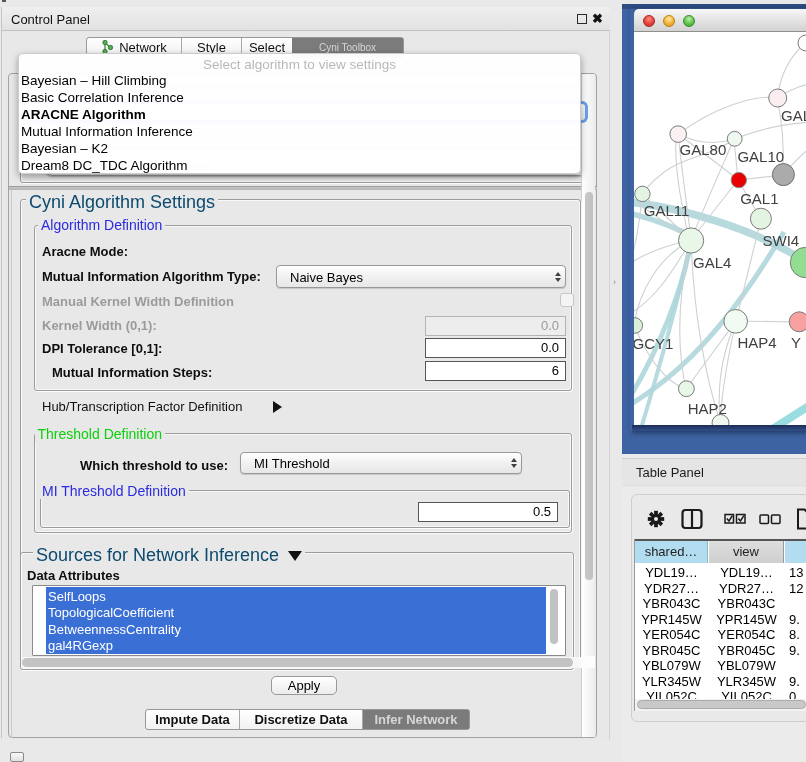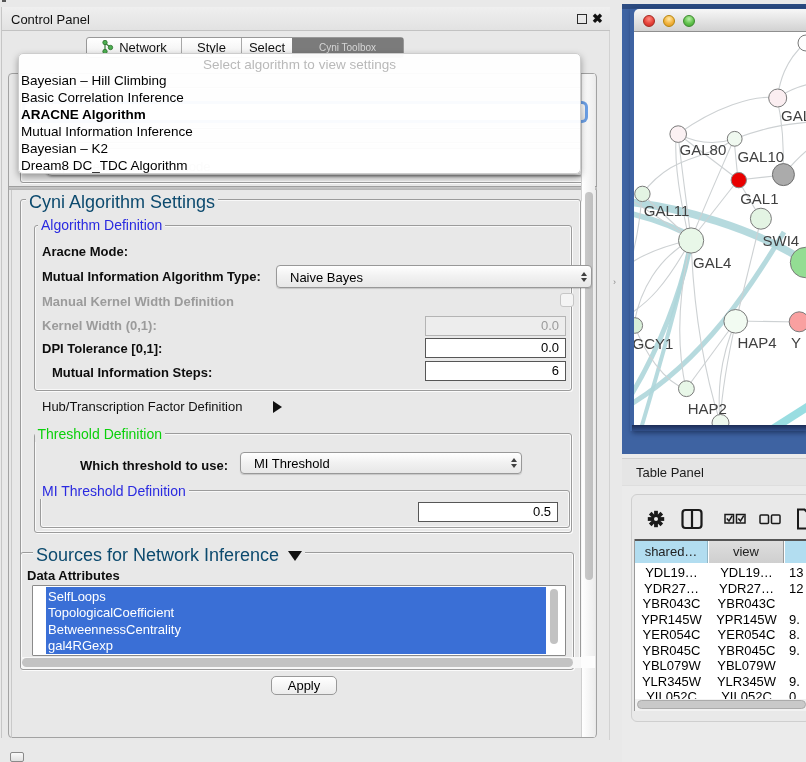--- a/index.html
+++ b/index.html
@@ -77,21 +77,21 @@
 
 <div class="grp" style="left:20px; top:199px; width:561px; height:463px;"></div>
 <div class="grplbl" style="left:26px; top:192px;">Cyni Algorithm Settings</div>
 
 <div class="grp" style="left:34px; top:225px; width:538px; height:166px;"></div>
 <div class="grplbl" style="left:38px; top:217px; color:#2a2ae0; font-size:14px;">Algorithm Definition</div>
 
 <div class="lbl" style="left:42px; top:244px;">Aracne Mode:</div>
 
 <div class="lbl" style="left:42px; top:269px;">Mutual Information Algorithm Type:</div>
-<div class="combo" style="left:276px; top:265px; width:316px; height:23px;">
+<div class="combo" style="left:276px; top:265px; width:290px; height:23px;">
       <span class="ct">Naive Bayes</span>
       <span class="spin"></span>
     </div>
 
 <div class="lbl dis" style="left:42px; top:294px;">Manual Kernel Width Definition</div>
 <div class="abs" style="left:560px; top:293px; width:14px; height:14px; border:1px solid #c6c6c6; border-radius:3px; background:#f4f4f4;"></div>
 
 <div class="lbl dis" style="left:42px; top:318px;">Kernel Width (0,1):</div>
 <div class="fld dis" style="left:425px; top:316px; width:141px; height:20px; line-height:18px;">0.0</div>
 
@@ -126,20 +126,27 @@
 <div class="abs" style="left:32px; top:585px; width:534px; height:71px; border:1px solid #8a8a8a; border-radius:1px; background:#fff;"></div>
 <div class="abs" style="left:45.5px; top:587px; width:500px; height:67px; background:#3a6fd6; color:#fff; font-size:13px; line-height:16.4px; padding-left:2.5px; padding-top:2px;">SelfLoops<br>TopologicalCoefficient<br>BetweennessCentrality<br>gal4RGexp</div>
 <div class="abs" style="left:549.5px; top:588.5px; width:8.5px; height:55px; background:#c2c2c2; border-radius:4.5px;"></div>
 
 <div class="abs" style="left:20.5px; top:656.5px; width:560px; height:11.5px; background:#f7f7f7;"></div>
 <div class="abs" style="left:21.5px; top:658px; width:551px; height:8.5px; background:#c3c3c3; border-radius:4.5px;"></div>
 <div class="abs" style="left:580.5px; top:656px; width:14.5px; height:12px; background:#fdfdfd;"></div>
 
 <div class="abs" style="left:271px; top:676px; width:66px; height:19px; border:1px solid #999; border-radius:5px; background:linear-gradient(#ffffff,#ececec); text-align:center; font-size:13px; line-height:17px; color:#000;">Apply</div>
 
+<div class="abs" style="left:145px; top:709px; height:21px; border:1px solid #989898; border-radius:3px; background:linear-gradient(#ffffff,#f2f2f2); display:flex;">
+  <div style="width:93px; display:flex; align-items:center; justify-content:center; font-size:13px; font-weight:bold; color:#111;">Impute Data</div>
+  <div style="width:0; border-left:1px solid #a8a8a8;"></div>
+  <div style="width:122px; display:flex; align-items:center; justify-content:center; font-size:13px; font-weight:bold; color:#111;">Discretize Data</div>
+  <div style="width:0; border-left:1px solid #a8a8a8;"></div>
+  <div style="width:106px; display:flex; align-items:center; justify-content:center; font-size:13px; font-weight:bold; color:#d6d6d6; background:#7b7b7b;">Infer Network</div>
+</div>
 
 <div class="abs" style="left:10px; top:752px; width:14px; height:10px; background:linear-gradient(#fafafa,#e0e0e0); border:1.5px solid #8a8a8a; border-radius:2px;"></div>
 
 <div class="abs" style="left:18px; top:53px; width:563px; height:121px; background:rgba(255,255,255,.96); border:1px solid #cdcdcd; border-radius:5px; box-shadow:0 3px 7px rgba(0,0,0,.35); z-index:50;"></div>
 <div class="abs" style="left:18px; top:57px; width:563px; text-align:center; font-size:13.5px; color:#b9b9b9; z-index:51;">Select algorithm to view settings</div>
 <div class="abs" style="left:21px; top:73px; font-size:13.5px; line-height:16.9px; color:#000; z-index:51;">
 Bayesian – Hill Climbing<br>
 Basic Correlation Inference<br>
 <span class="bold">ARACNE Algorithm</span><br>
 Mutual Information Inference<br>

